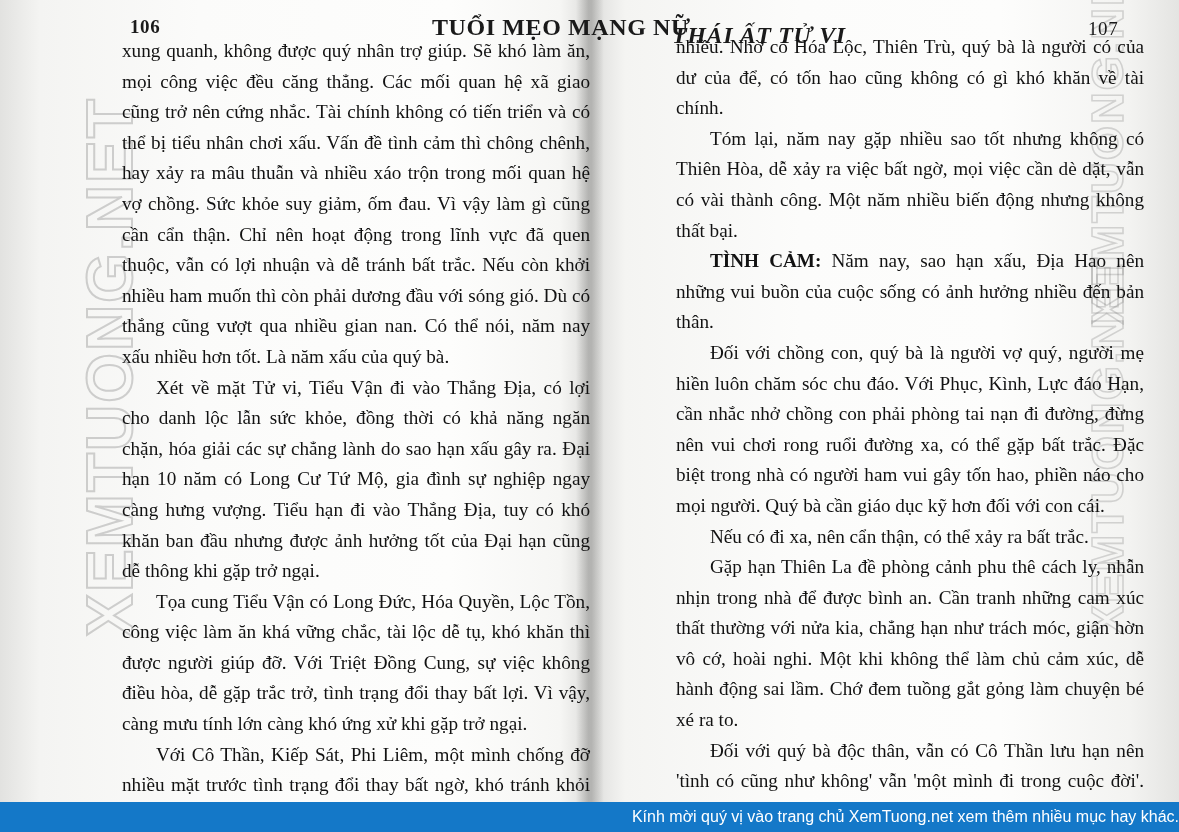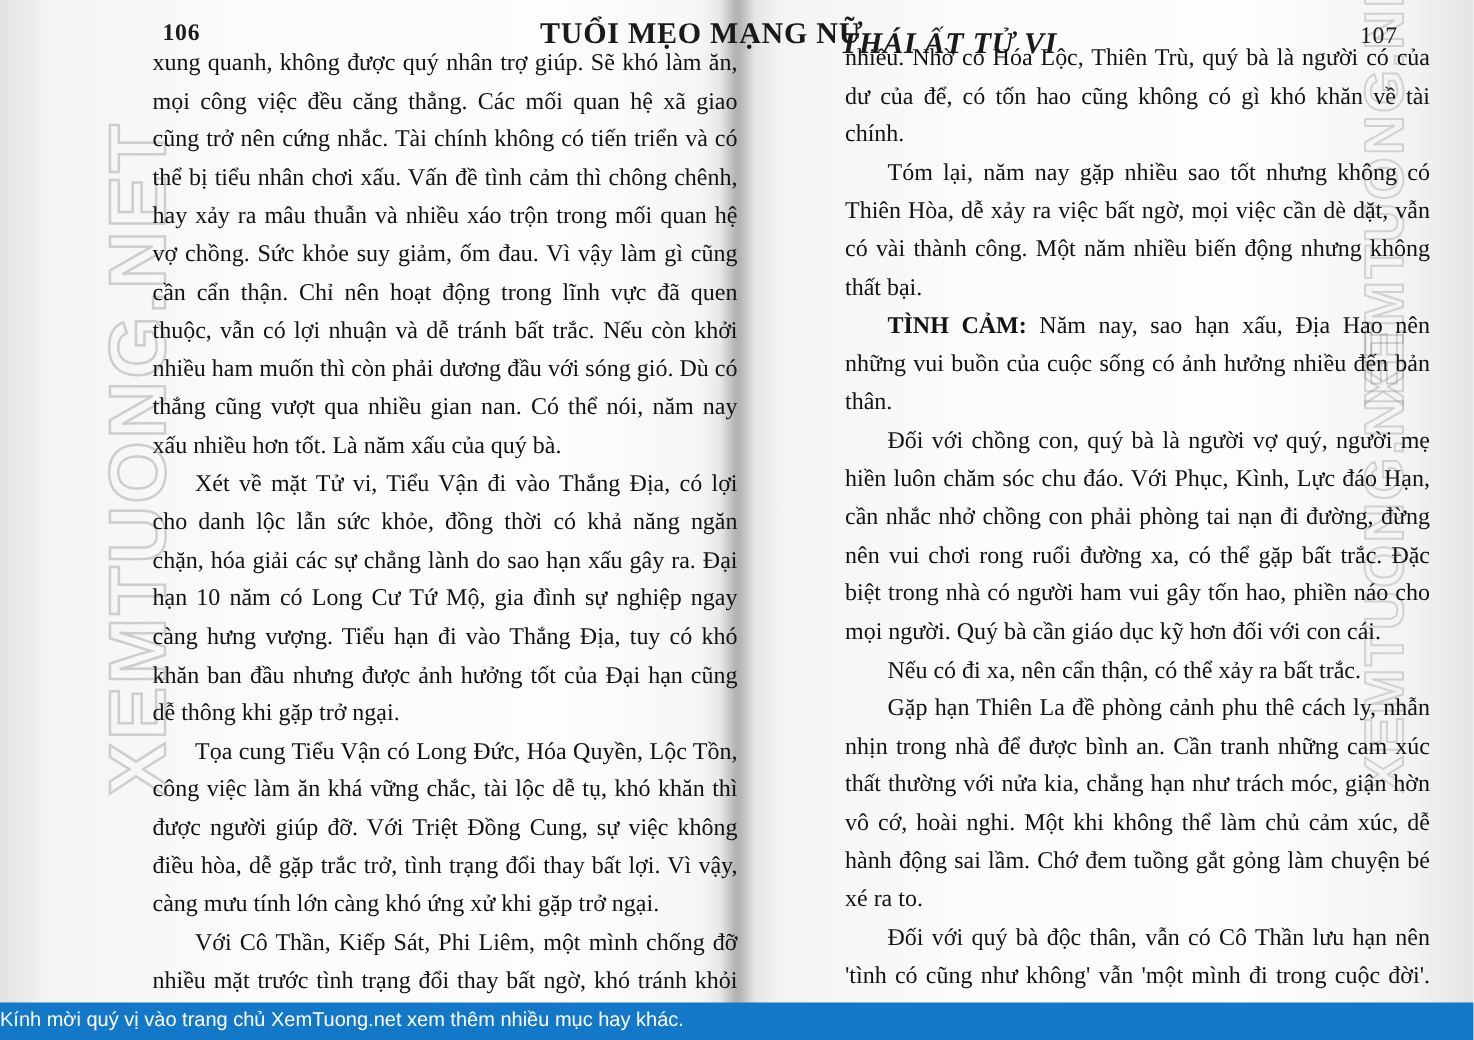--- a/index.html
+++ b/index.html
@@ -110,21 +110,21 @@
     left: 0;
     right: 0;
     bottom: 0;
     height: 30px;
     background: #1478c8;
     color: #ffffff;
     font-family: "Liberation Sans", sans-serif;
     font-size: 16px;
     display: flex;
     align-items: center;
-    justify-content: flex-start;
+    justify-content: flex-end;
   }
 </style>
 </head>
 <body>
 
 <div class="page">
   <div class="paper-bg"></div>
   <div class="gutter-shadow"></div>
 
   <div class="wm wm-left">XEMTUONG.NET</div>

